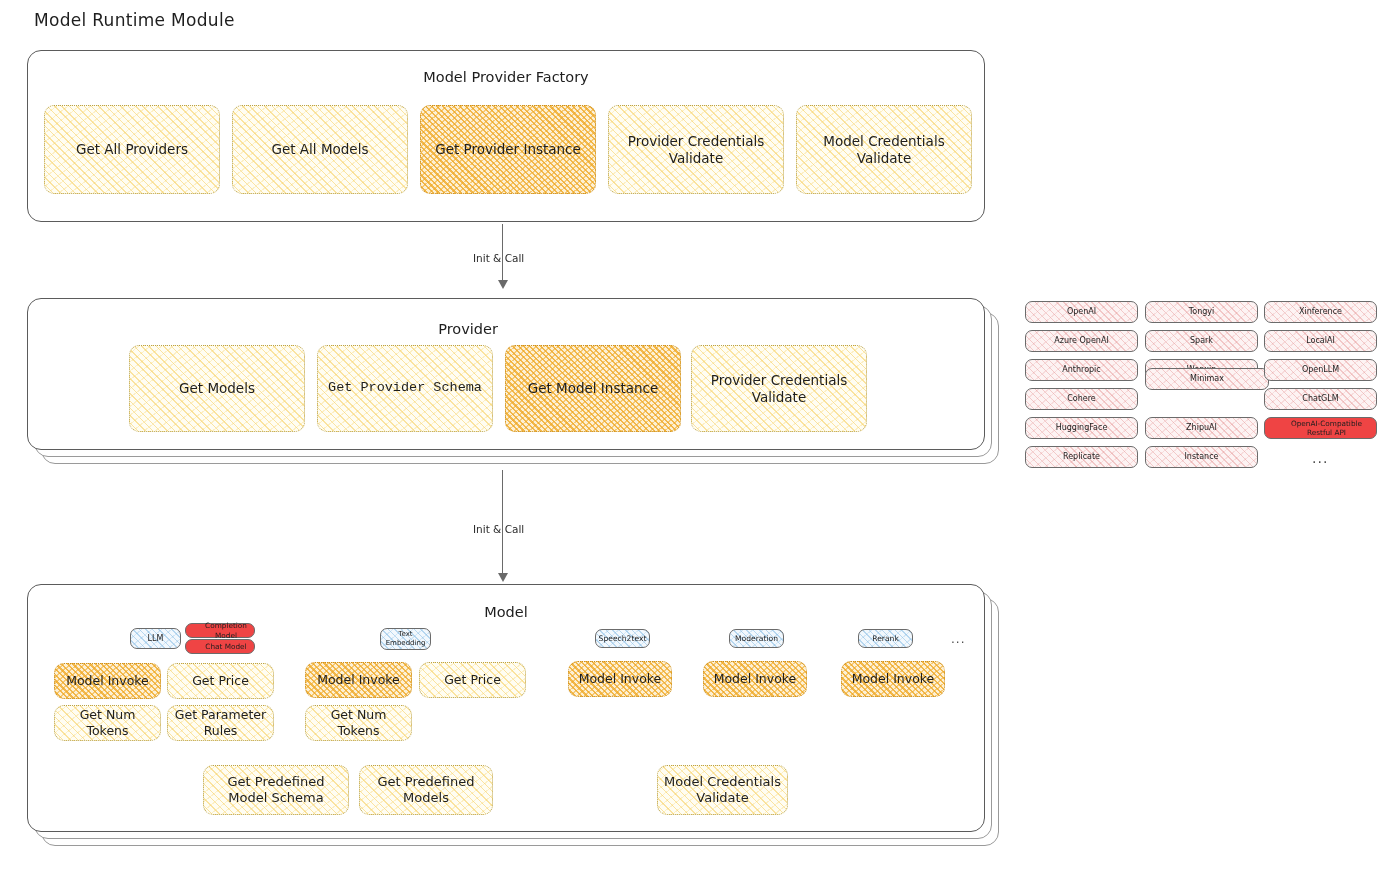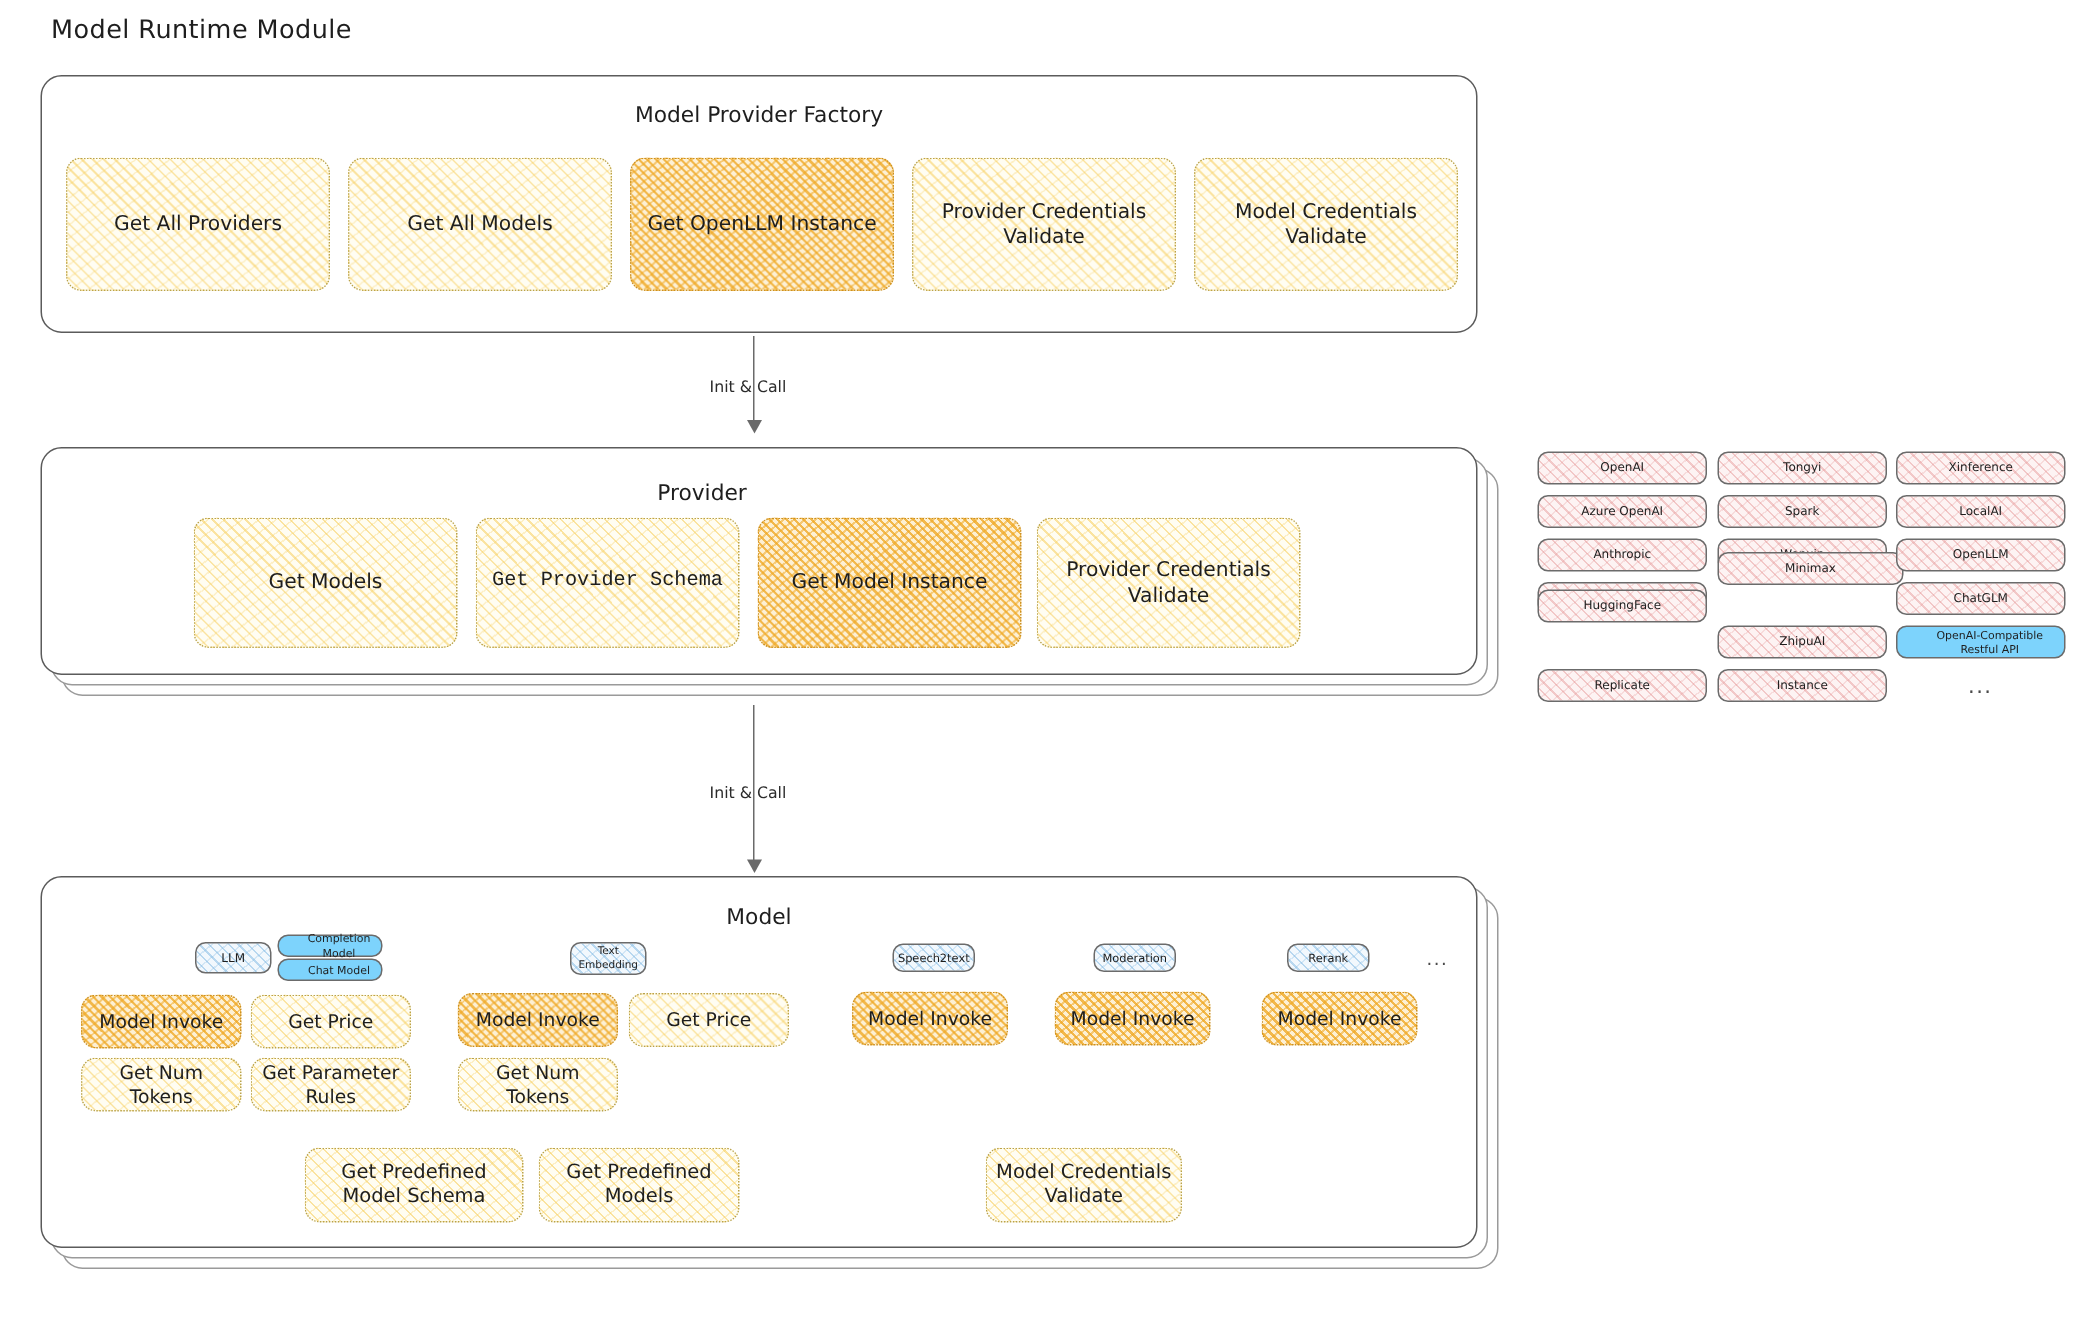--- a/index.html
+++ b/index.html
@@ -113,21 +113,21 @@
         rgba(255,255,255,0) 4.6px),
       repeating-linear-gradient(-40deg,
         rgba(120,180,225,.26) 0px,
         rgba(120,180,225,.26) 1px,
         rgba(255,255,255,0) 1px,
         rgba(255,255,255,0) 6.4px);
   }
   .fill-white{
     border:1.1px solid #6b6b6b;
     border-radius:7px;
-    background:#7dd3fc;
+    background:#ef4444;
     padding-left:12px;
   }
 
   
   .arrow-line{
     position:absolute;width:1.3px;background:#6a6a6a;
   }
   .arrow-head{
     position:absolute;width:0;height:0;
     border-left:5px solid transparent;
@@ -153,21 +153,21 @@
   <div class="panel" style="left:27px;top:50px;width:958px;height:172px;"></div>
   <div class="panel-title" style="left:27px;width:958px;top:69px;">Model Provider Factory</div>
 
   <div class="box fill-yellow" style="left:44px;top:105px;width:176px;height:89px;font-size:13.5px;">
     <span class="t">Get All Providers</span>
   </div>
   <div class="box fill-yellow" style="left:232px;top:105px;width:176px;height:89px;font-size:13.5px;">
     <span class="t">Get All Models</span>
   </div>
   <div class="box fill-orange" style="left:420px;top:105px;width:176px;height:89px;font-size:13.5px;">
-    <span class="t">Get OpenLLM Instance</span>
+    <span class="t">Get Provider Instance</span>
   </div>
   <div class="box fill-yellow" style="left:608px;top:105px;width:176px;height:89px;font-size:13.5px;">
     <span class="t">Provider Credentials Validate</span>
   </div>
   <div class="box fill-yellow" style="left:796px;top:105px;width:176px;height:89px;font-size:13.5px;">
     <span class="t">Model Credentials Validate</span>
   </div>
 
   <div class="arrow-line" style="left:502px;top:224px;height:58px;"></div>
   <div class="arrow-head" style="left:498px;top:280px;"></div>
@@ -196,21 +196,21 @@
   </div>
   <div class="box fill-pink" style="left:1025px;top:330px;width:113px;height:22px;font-size:8px;">
     <span class="t">Azure OpenAI</span>
   </div>
   <div class="box fill-pink" style="left:1025px;top:359px;width:113px;height:22px;font-size:8px;">
     <span class="t">Anthropic</span>
   </div>
   <div class="box fill-pink" style="left:1025px;top:388px;width:113px;height:22px;font-size:8px;">
     <span class="t">Cohere</span>
   </div>
-  <div class="box fill-pink" style="left:1025px;top:393px;width:113px;height:22px;font-size:8px;">
+  <div class="box fill-pink" style="left:1025px;top:417px;width:113px;height:22px;font-size:8px;">
     <span class="t">HuggingFace</span>
   </div>
   <div class="box fill-pink" style="left:1025px;top:446px;width:113px;height:22px;font-size:8px;">
     <span class="t">Replicate</span>
   </div>
 
   <div class="box fill-pink" style="left:1145px;top:301px;width:113px;height:22px;font-size:8px;">
     <span class="t">Tongyi</span>
   </div>
   <div class="box fill-pink" style="left:1145px;top:330px;width:113px;height:22px;font-size:8px;">

